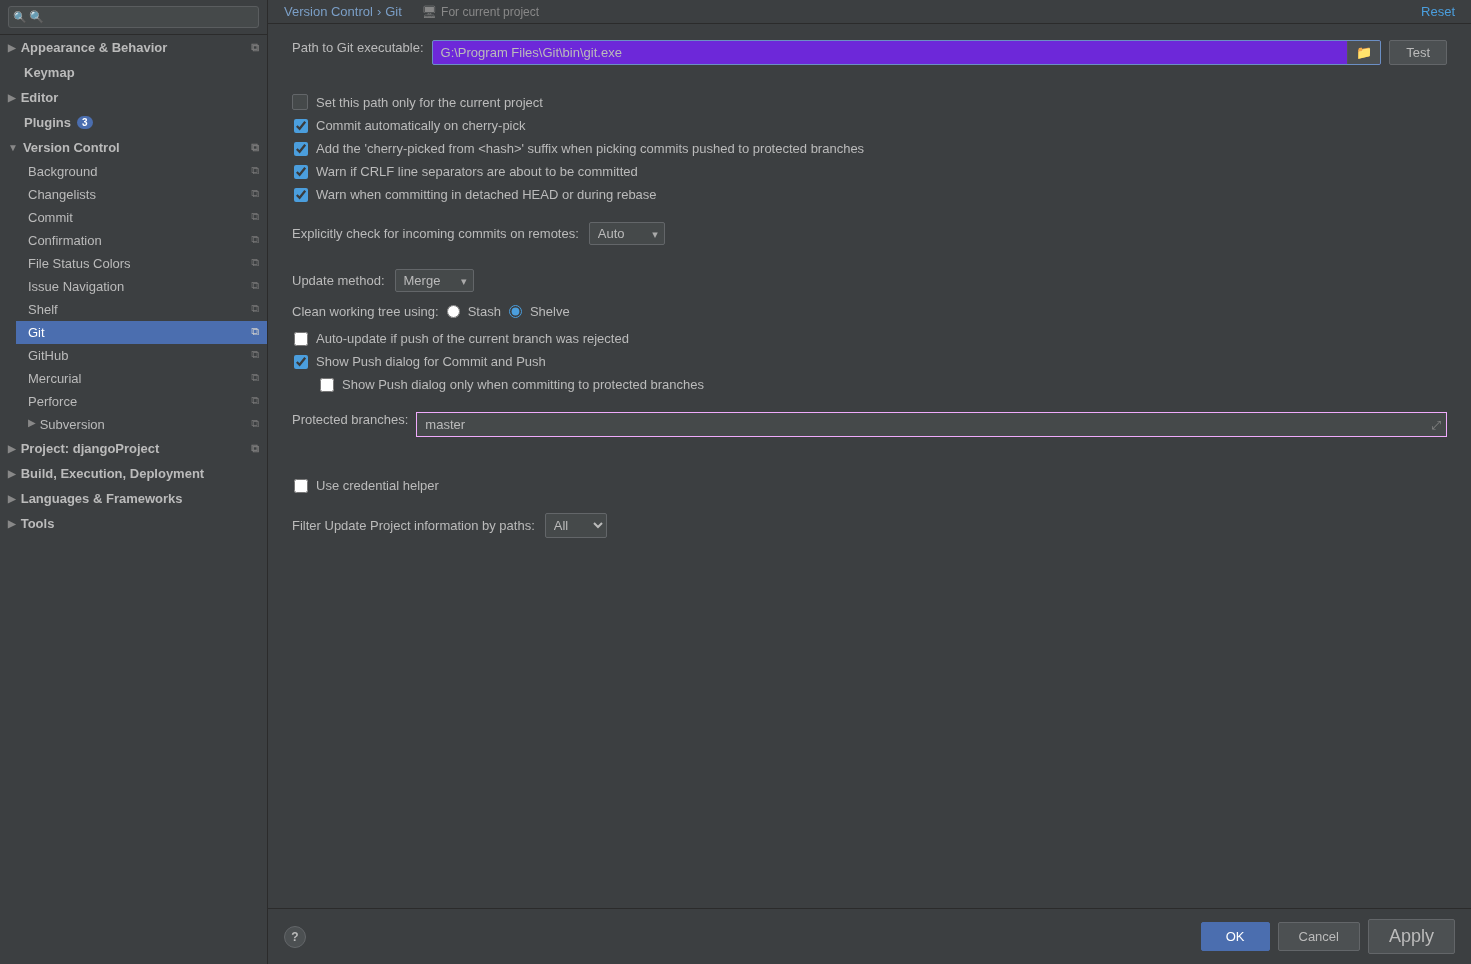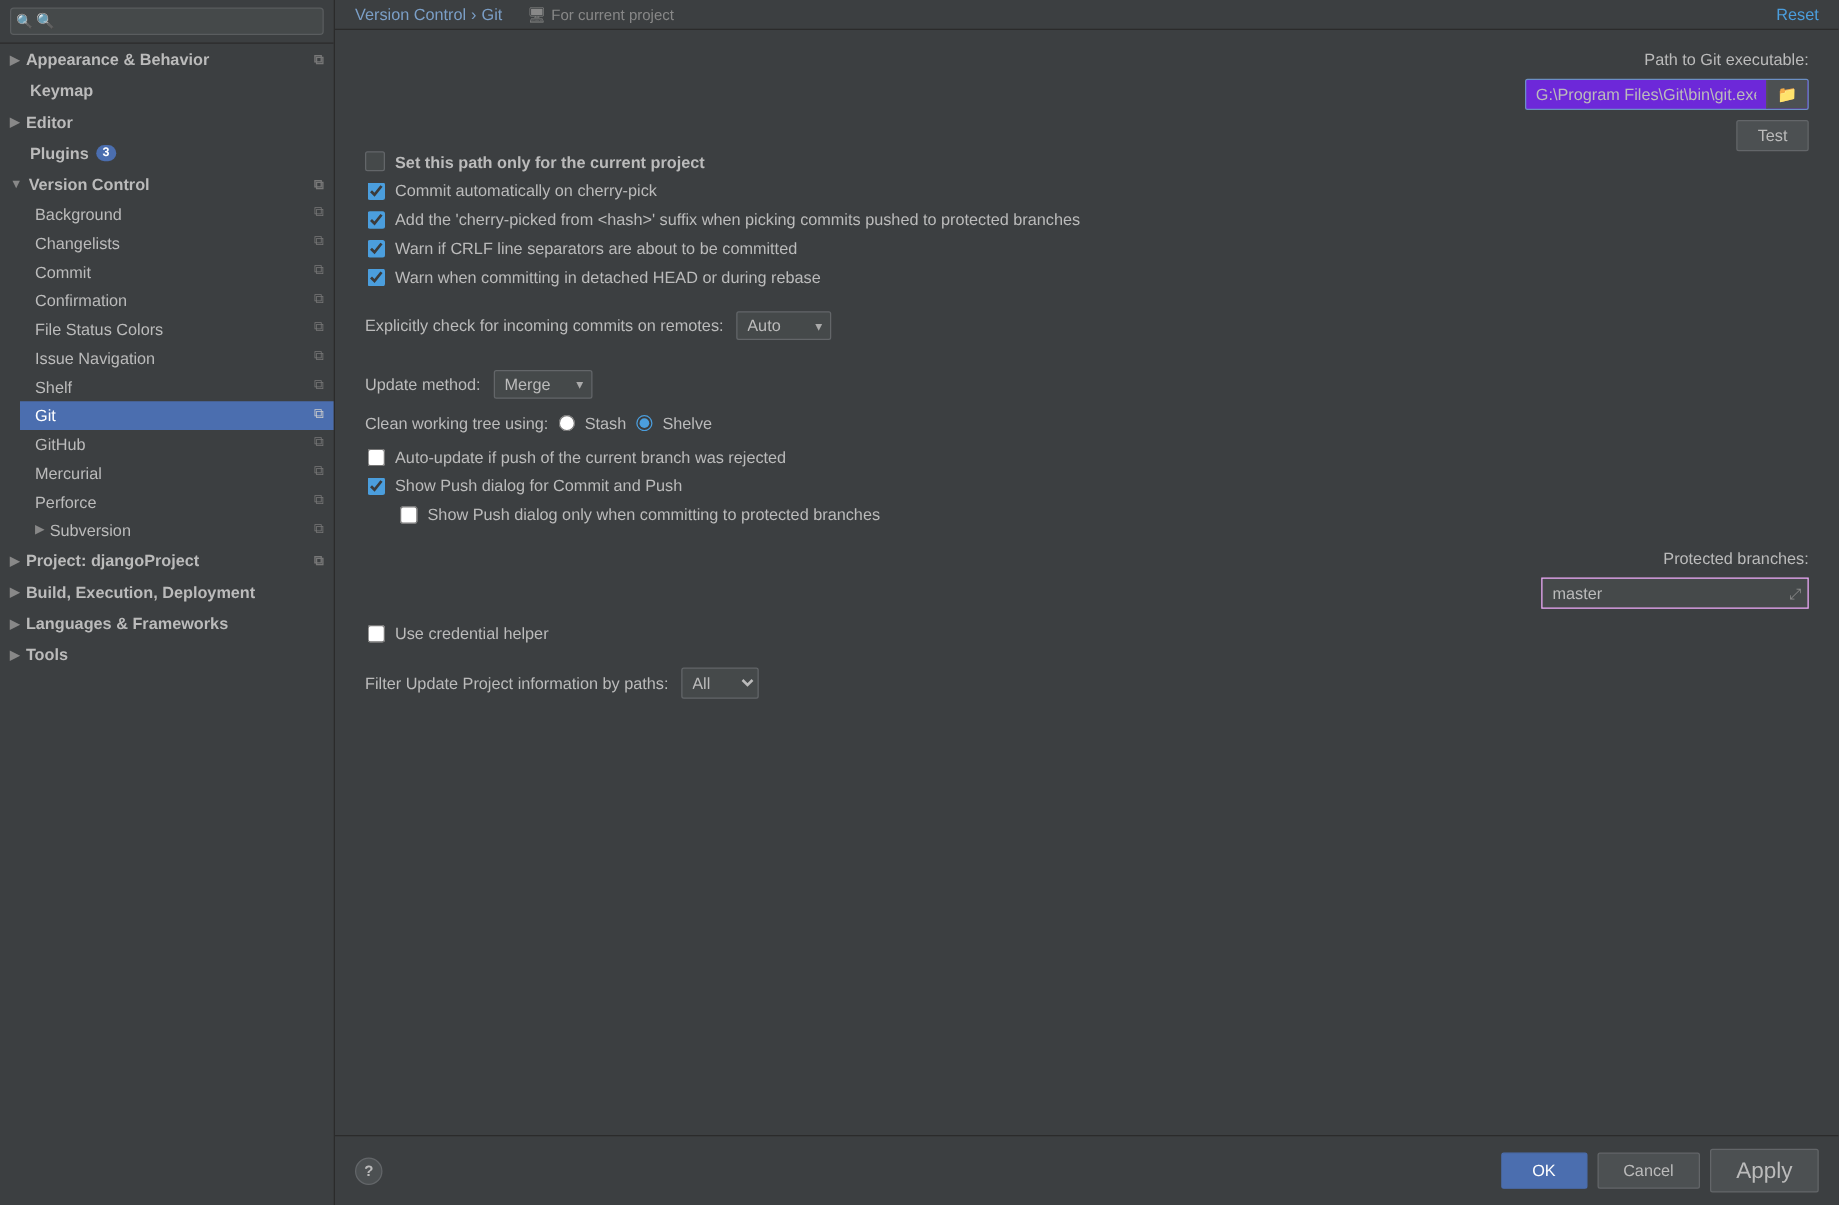--- a/index.html
+++ b/index.html
@@ -148,24 +148,23 @@
       border: none;
       padding: 0;
     }
     .content-body {
       flex: 1;
       overflow-y: auto;
       padding: 16px 24px;
     }
     .form-row {
       display: flex;
-      align-items: flex-end;
-      margin-bottom: 0;
+      align-items: flex-start;
+      margin-bottom: 29px;
       gap: 8px;
-      flex-direction: column;
     }
     .form-row label {
       white-space: nowrap;
       color: #bbbbbb;
     }
     .path-input-wrap {
       display: flex;
       align-items: center;
       flex: 1;
       background: #6d28d9;
@@ -484,21 +483,21 @@
 
       <div class="form-row">
         <label>Path to Git executable:</label>
         <div class="path-input-wrap">
           <input type="text" value="G:\Program Files\Git\bin\git.exe" style="">
           <div class="folder-btn">📁</div>
         </div>
         <button class="test-btn">Test</button>
       </div>
 
-      <div class="checkbox-row" style="padding-left:0; font-weight:bold;">
+      <div class="checkbox-row" style="padding-left:0; ">
         <span style="display:inline-block;width:16px;height:16px;border:1px solid #636669;border-radius:2px;background:#45494a;"></span>
         <label>Set this path only for the current project</label>
       </div>
 
       <div class="checkbox-row">
         <input type="checkbox" id="cb-cherry-pick" checked="" style="">
         <label for="cb-cherry-pick">Commit automatically on cherry-pick</label>
       </div>
       <div class="checkbox-row">
         <input type="checkbox" id="cb-suffix" checked="" style="">

